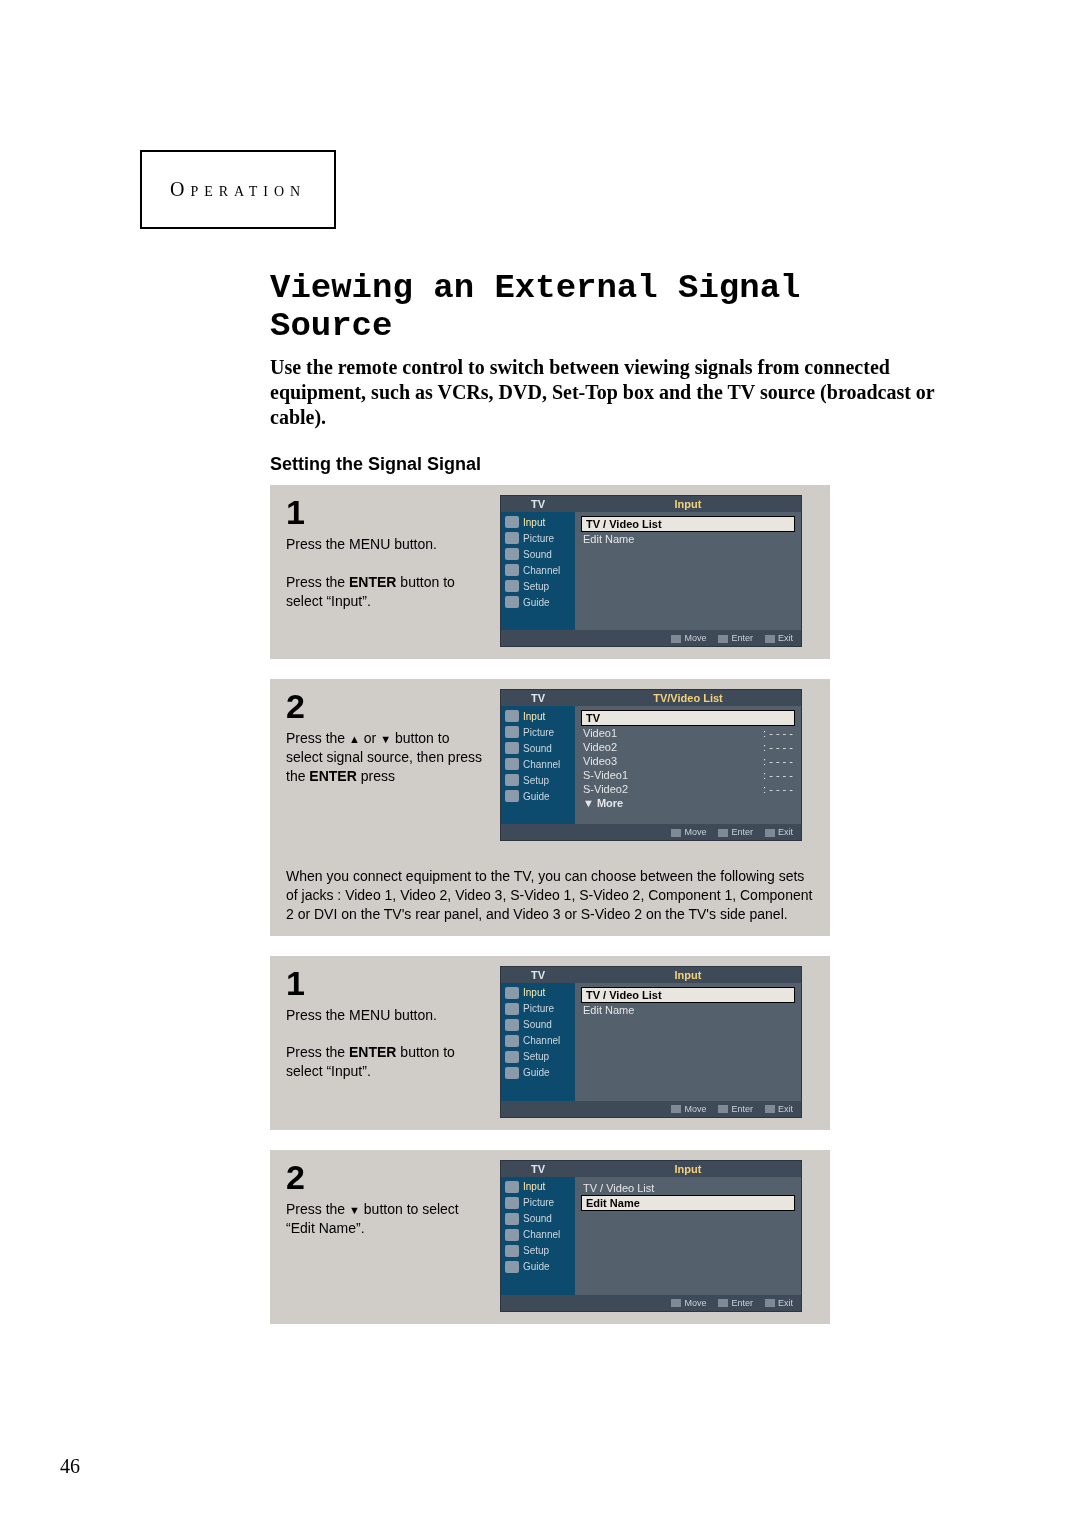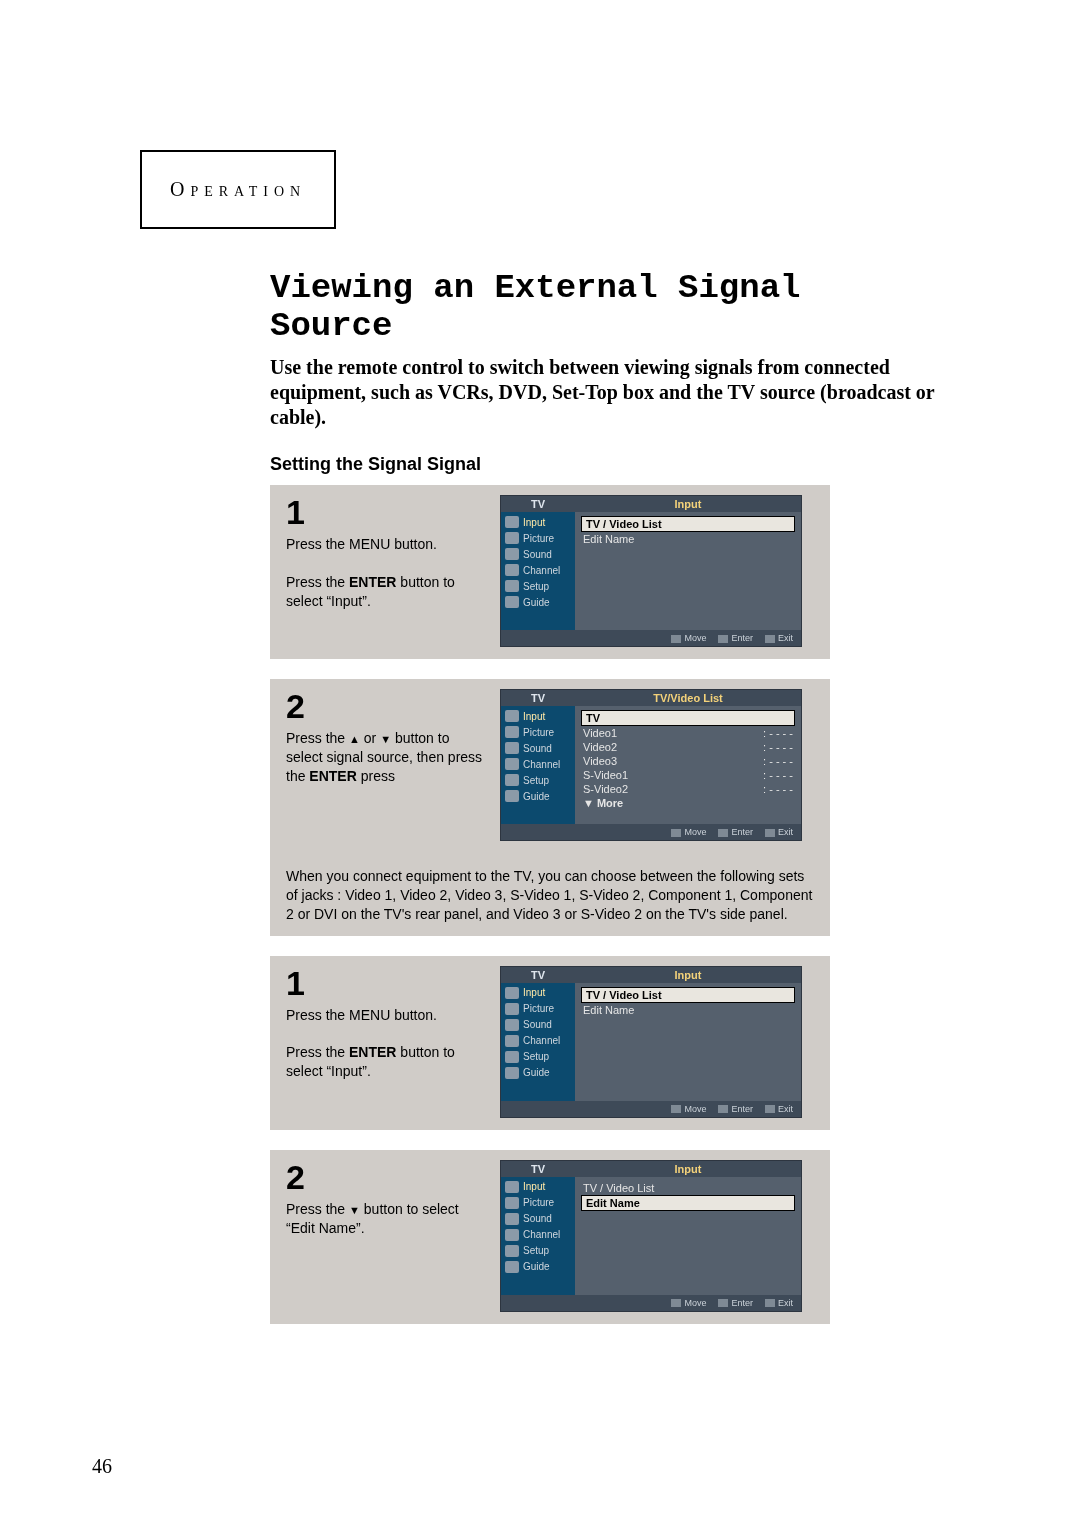--- a/index.html
+++ b/index.html
@@ -162,21 +162,20 @@
     font-size: 14px;
     line-height: 1.35;
     margin-top: 12px;
   }
   .pagenum {
     position: absolute;
     left: 60px;
     bottom: 50px;
     font-family: "Times New Roman", serif;
     font-size: 20px;
-    margin-left: 32px;
   }
 </style>
 </head>
 <body>
 
 <div class="page">
 
   <div class="section-box">Operation</div>
 
   <h1 class="main-title">Viewing an External Signal Source</h1>

